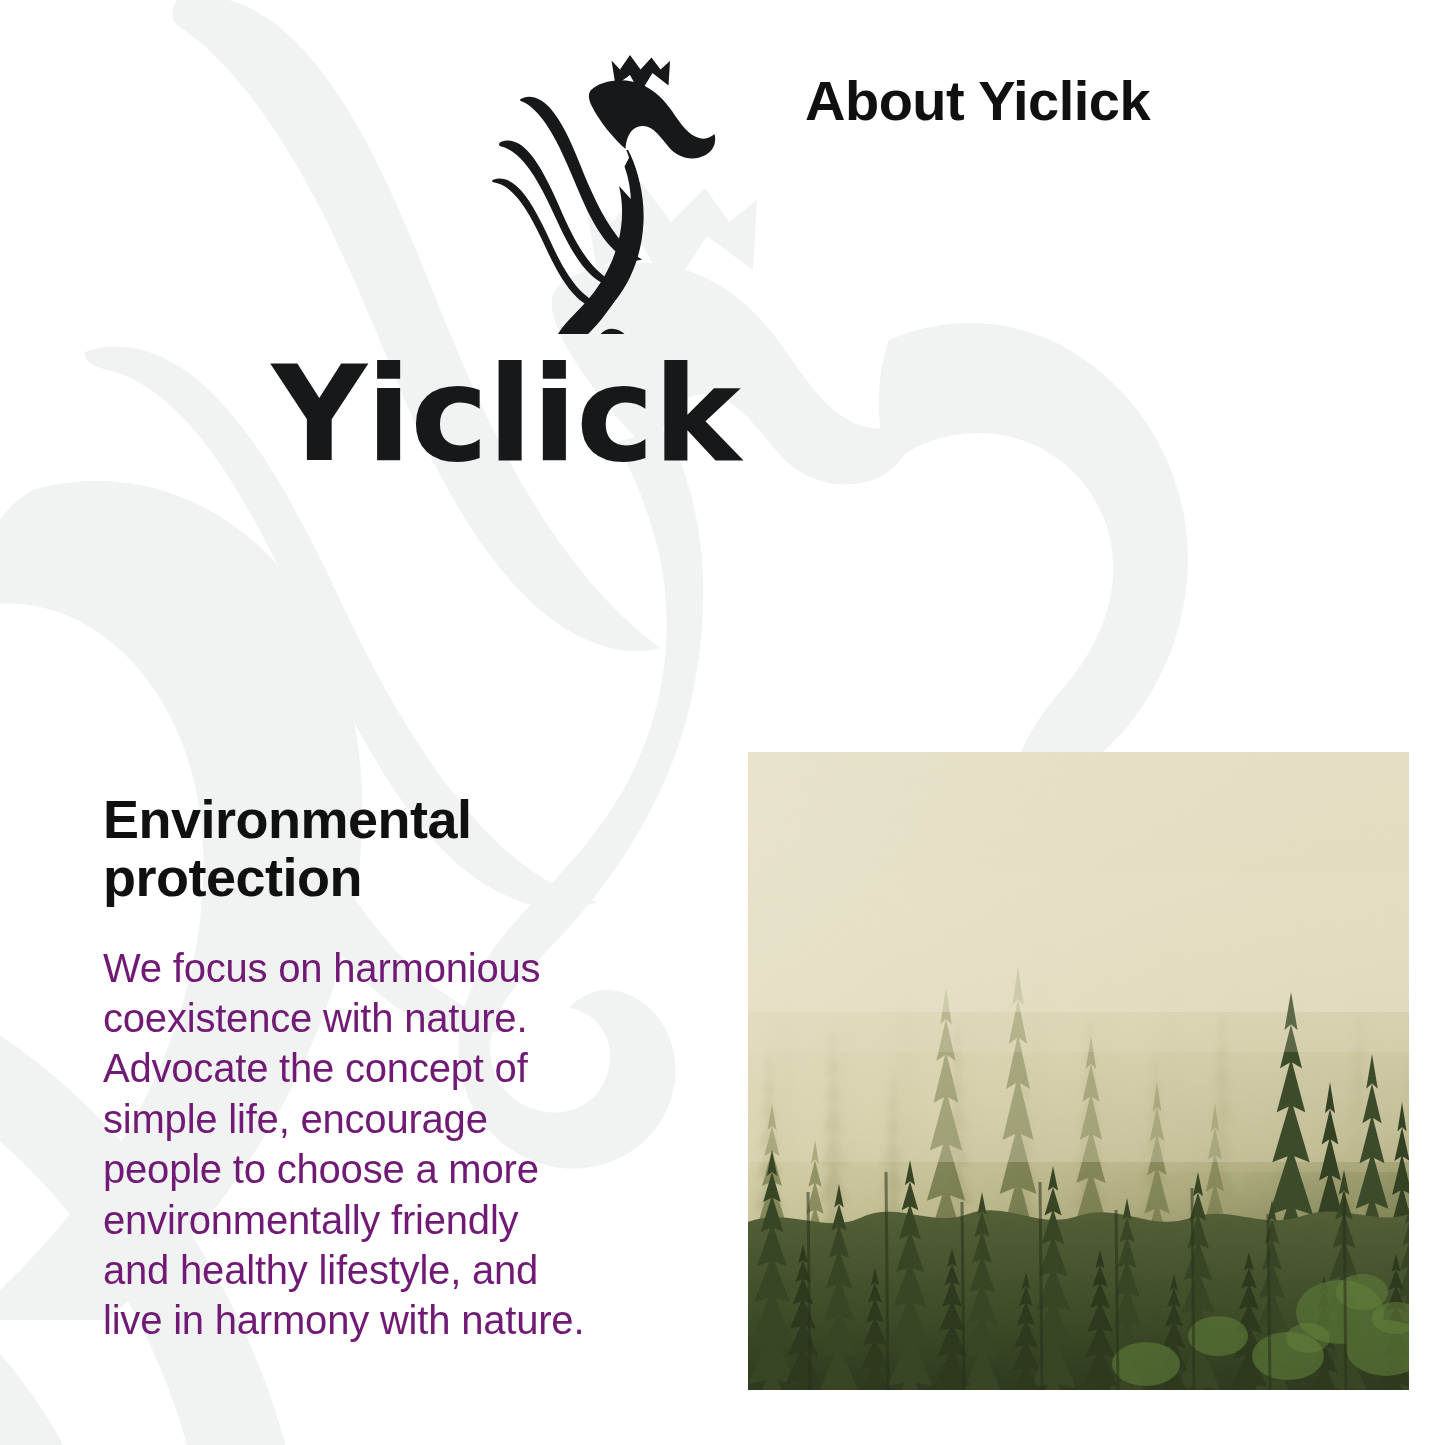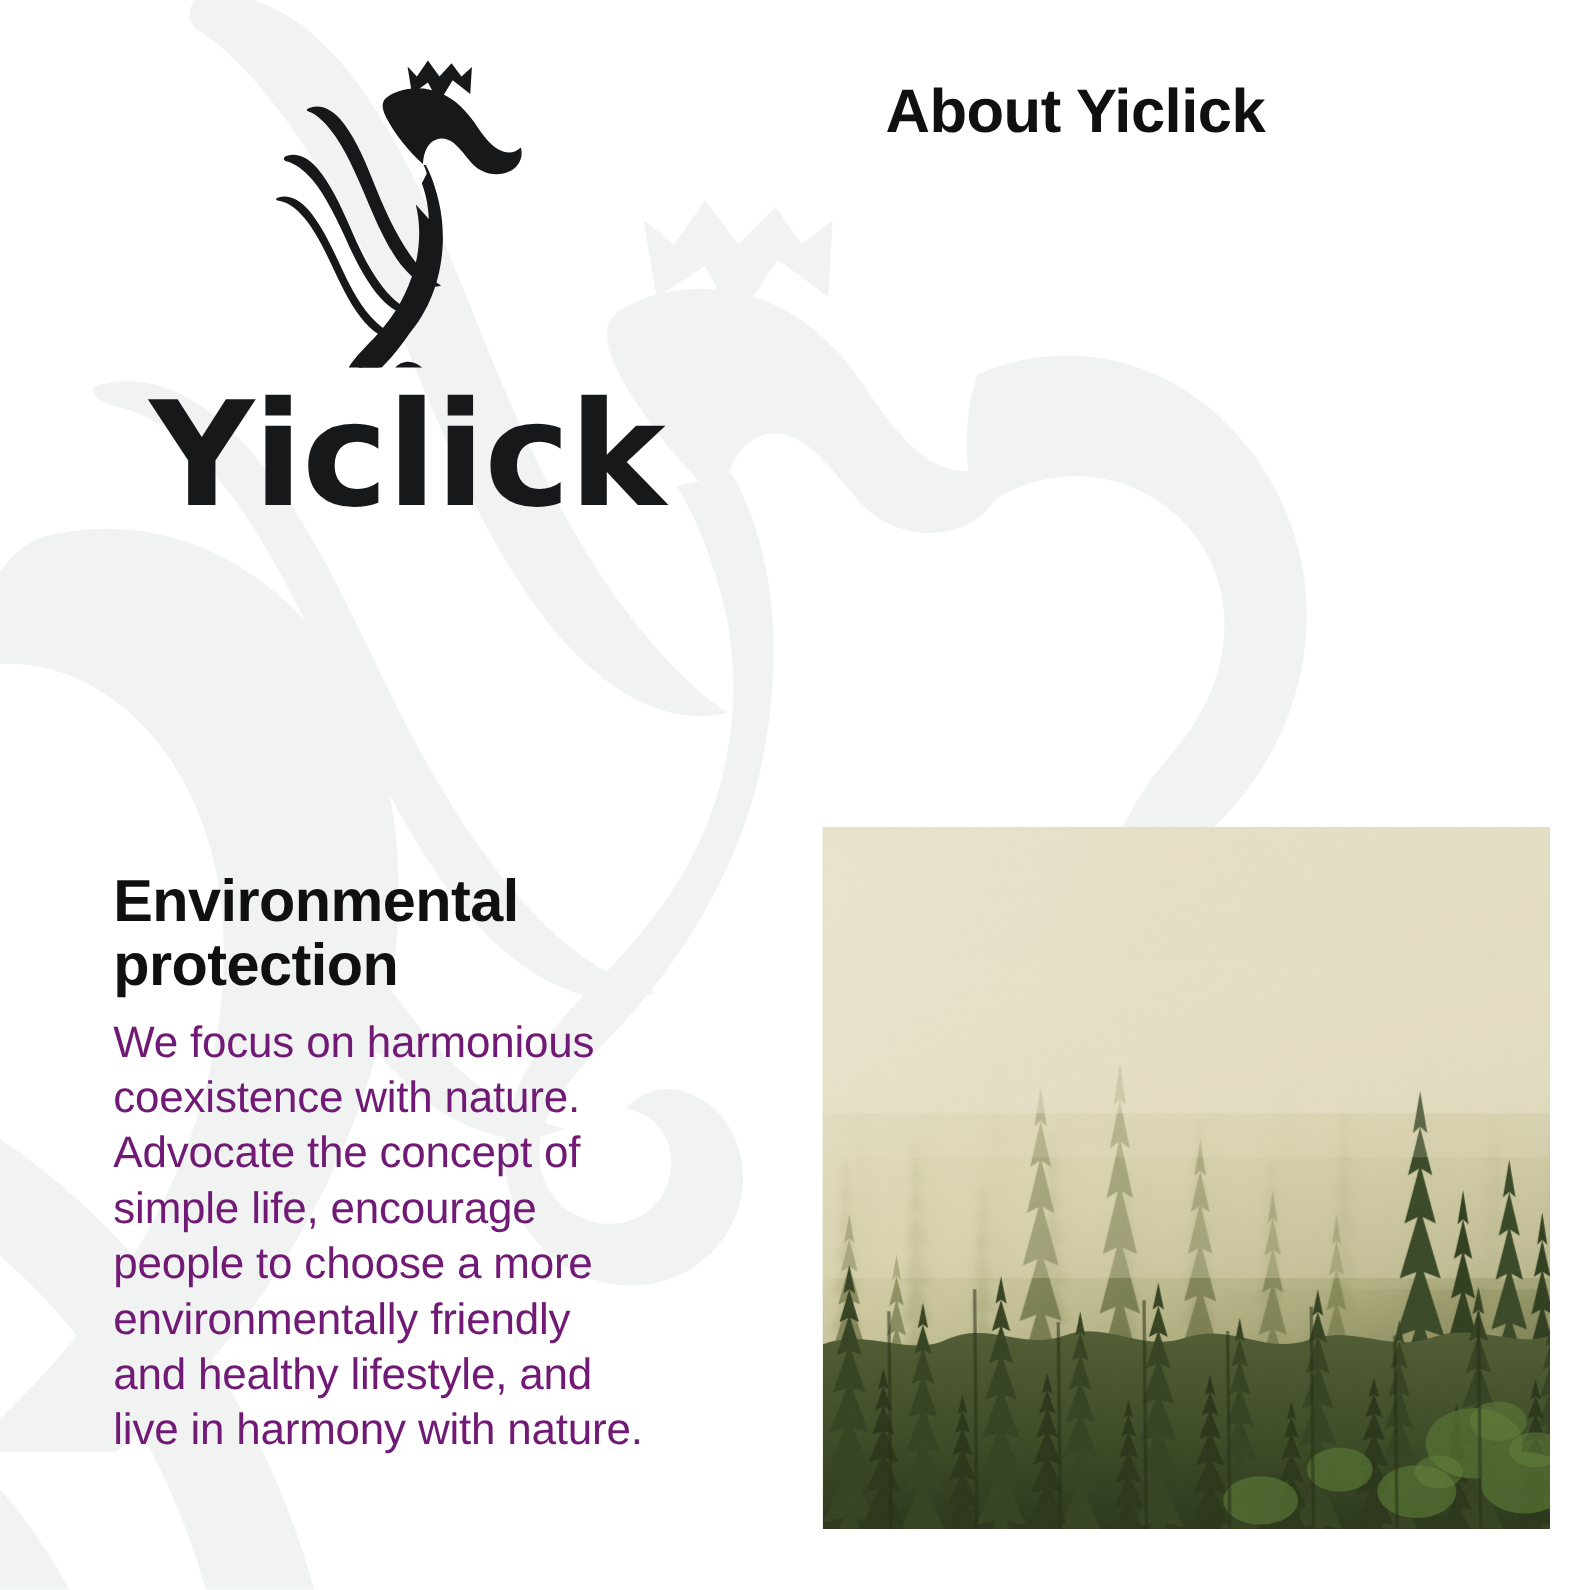--- a/index.html
+++ b/index.html
@@ -22,21 +22,21 @@
   }
   #watermark svg { width:100%; height:100%; display:block; }
 
   
   .page { position:relative; z-index:2; width:1445px; height:1445px; }
 
   
   .logo-block {
     position:absolute; left:0; top:52px;
     width:740px;
-    display:flex; flex-direction:column; align-items:center;
+    display:flex; flex-direction:column; align-items:flex-end;
   }
   .logo-mark { width:258px; height:282px; }
   .logo-mark svg { width:100%; height:100%; display:block; }
   .logo-wordmark {
     margin-top:14px;
     font-size:132px;
     font-weight:700;
     letter-spacing:-1px;
     line-height:1;
     color:#17181a;
@@ -58,21 +58,21 @@
     white-space:pre-line;
   }
 
   
   .env-block {
     position:absolute; left:103px; top:790px; width:600px;
   }
   .env-title {
     font-size:54px; font-weight:700; line-height:1.08;
     letter-spacing:-0.5px; color:#101010;
-    margin-bottom:16px;
+    margin-bottom:36px;
   }
   .env-body {
     font-size:40px; line-height:1.26; color:#701a75;
     letter-spacing:-0.2px;
     white-space:pre-line;
   }
 
   
   .photo-frame {
     position:absolute; left:748px; top:752px;

